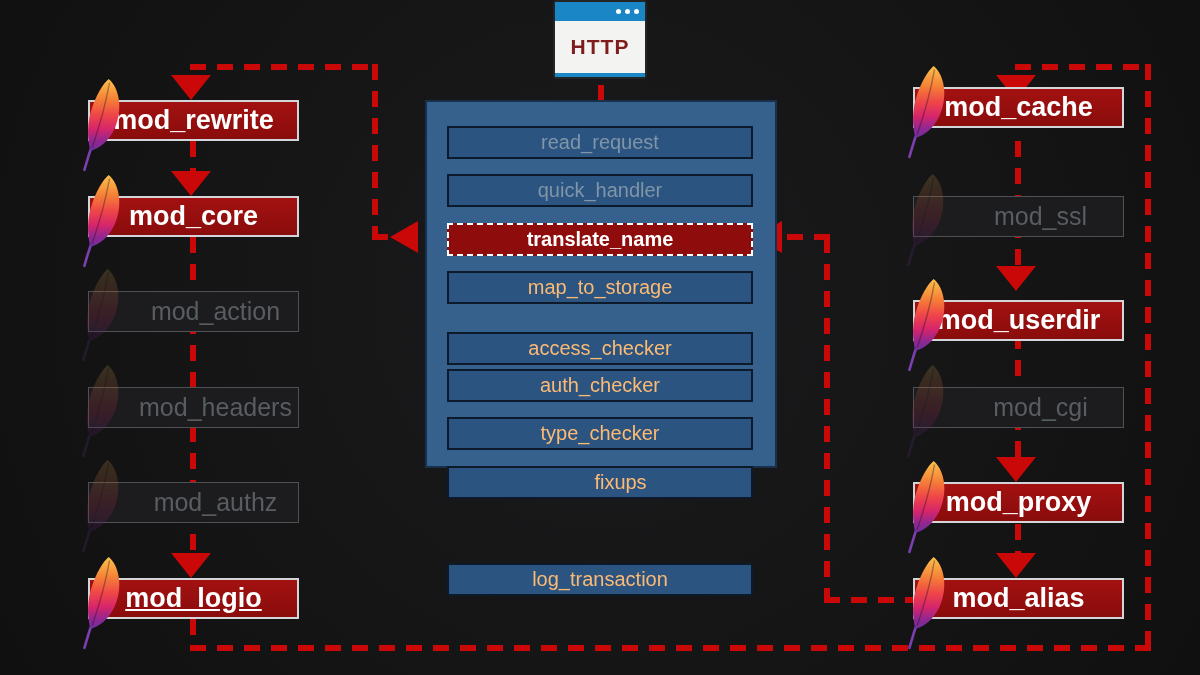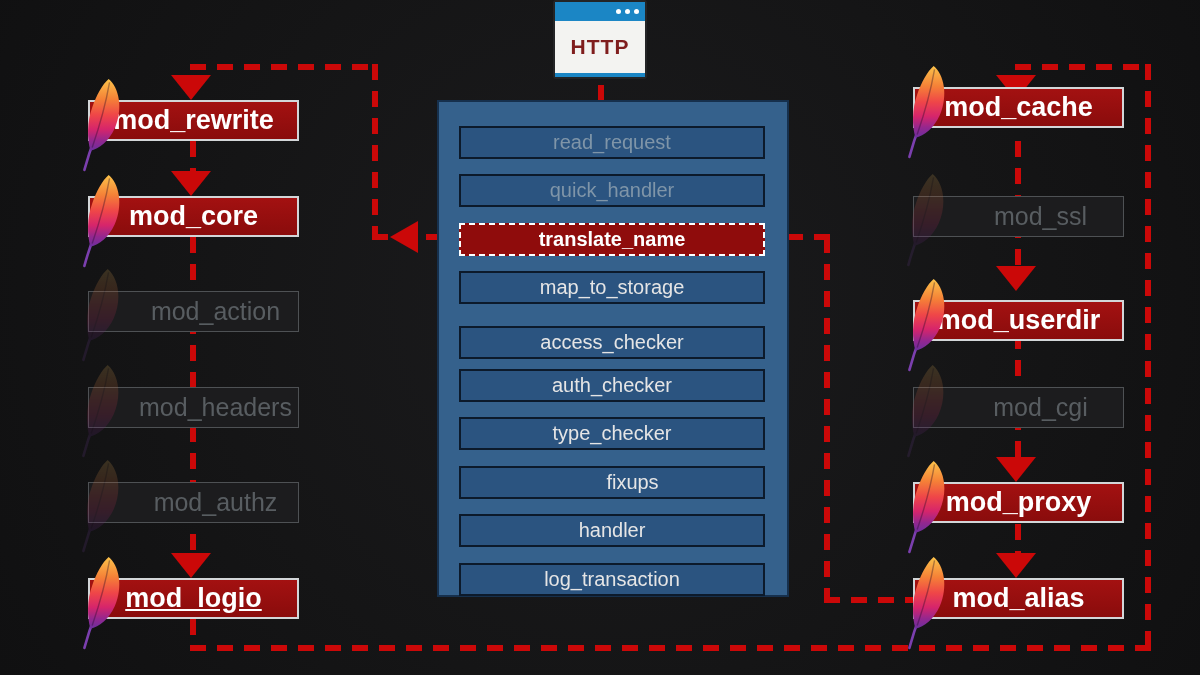--- a/index.html
+++ b/index.html
@@ -29,24 +29,24 @@
   .arr.left{border-top:16px solid transparent;border-bottom:16px solid transparent;border-right:28px solid var(--red);}
   
   .browser{position:absolute;left:553px;top:0;width:94px;height:79px;background:#f3f3f1;
     border:2px solid #232426;border-radius:3px;box-sizing:border-box;display:flex;flex-direction:column;}
   .browser .bar{height:19px;background:#1b86c5;display:flex;align-items:center;justify-content:flex-end;gap:4px;padding-right:6px;}
   .browser .dot{width:5px;height:5px;border-radius:50%;background:#fff;}
   .browser .bodyarea{flex:1;display:flex;align-items:center;justify-content:center;}
   .browser .httptext{color:#7f1d1d;font-weight:bold;font-size:21px;letter-spacing:1px;}
   .browser .foot{height:4px;background:#1b86c5;}
   
-  .panel{position:absolute;left:425px;top:100px;width:352px;height:497px;background:var(--panel);
-    border:2px solid #16304d;box-sizing:border-box;margin-left:12px;}
+  .panel{position:absolute;left:425px;top:100px;width:352px;height:368px;background:var(--panel);
+    border:2px solid #16304d;box-sizing:border-box;}
   .phase{position:absolute;left:20px;width:306px;height:33px;background:var(--phase-fill);
-    border:2px solid var(--phase-border);box-sizing:border-box;color:#e5e5e5;font-size:20px;
+    border:2px solid var(--phase-border);box-sizing:border-box;color:#fdba74;font-size:20px;
     display:flex;align-items:center;justify-content:center;}
   .phase.dim{color:#7f95a8;}
   .phase.active{background:#8f0c0c;border:2px dashed #ffffff;color:#ffffff;font-weight:bold;}
   
   .module{position:absolute;width:211px;height:41px;box-sizing:border-box;
     display:flex;align-items:center;justify-content:center;}
   .module.on{background:linear-gradient(180deg,var(--mod-red1),var(--mod-red2));
     border:2px solid #d3d6d8;color:#ffffff;font-weight:bold;font-size:27px;}
   .module.off{background:#1c1c1e;border:1px solid #4e5154;color:#585d61;font-size:25px;padding-left:44px;}
   .module .feather{position:absolute;left:-16px;top:-26px;width:52px;height:96px;pointer-events:none;}
@@ -97,25 +97,24 @@
       <span class="httptext">HTTP</span>
     </div>
     <div class="foot"></div>
   </div>
 
   <div class="panel">
     <div class="phase dim" style="top:24px;">read_request</div>
     <div class="phase dim" style="top:72px;">quick_handler</div>
     <div class="phase active" style="top:121px;">translate_name</div>
     <div class="phase" style="top:169px;">map_to_storage</div>
-    <div class="phase" style="top:224px;">access_checker</div>
+    <div class="phase" style="top:230px;">access_checker</div>
     <div class="phase" style="top:315px;">type_checker</div>
     <div class="phase" style="top:267px;">auth_checker</div>
     <div class="phase" style="top:364px;padding-left:41px;">fixups</div>
-    <div class="phase" style="top:412px;">handler</div>
     <div class="phase" style="top:461px;">log_transaction</div>
   </div>
 
   <div class="module on mcol-left" style="top:100px;">
     <svg class="feather" viewBox="0 0 60 110">
         <use href="#feather-shape"></use>
       </svg>
     <span>mod_rewrite</span>
   </div>
   <div class="module on mcol-left" style="top:196px;">

